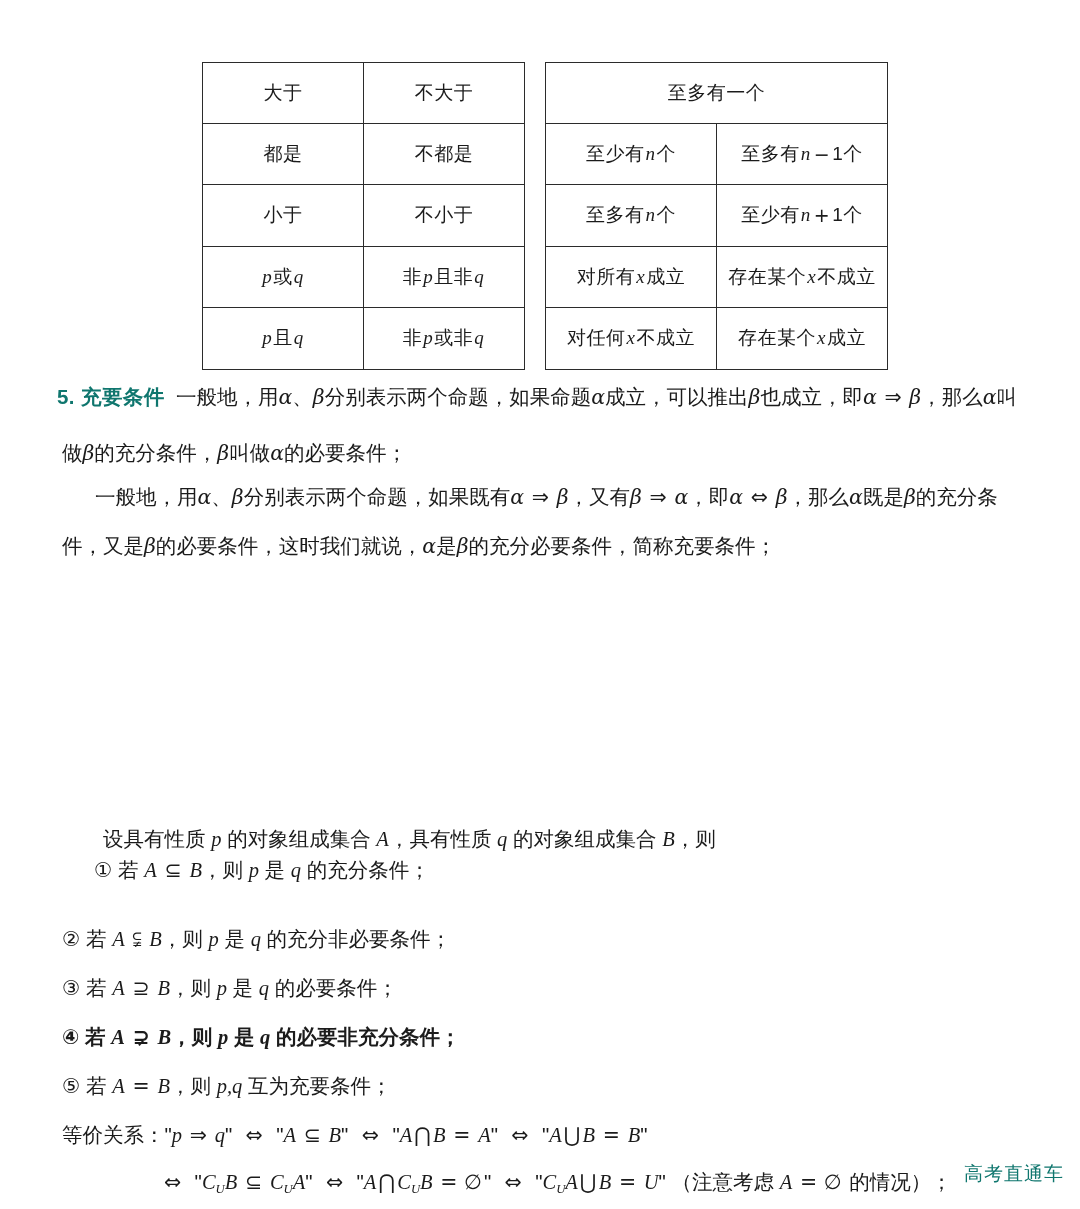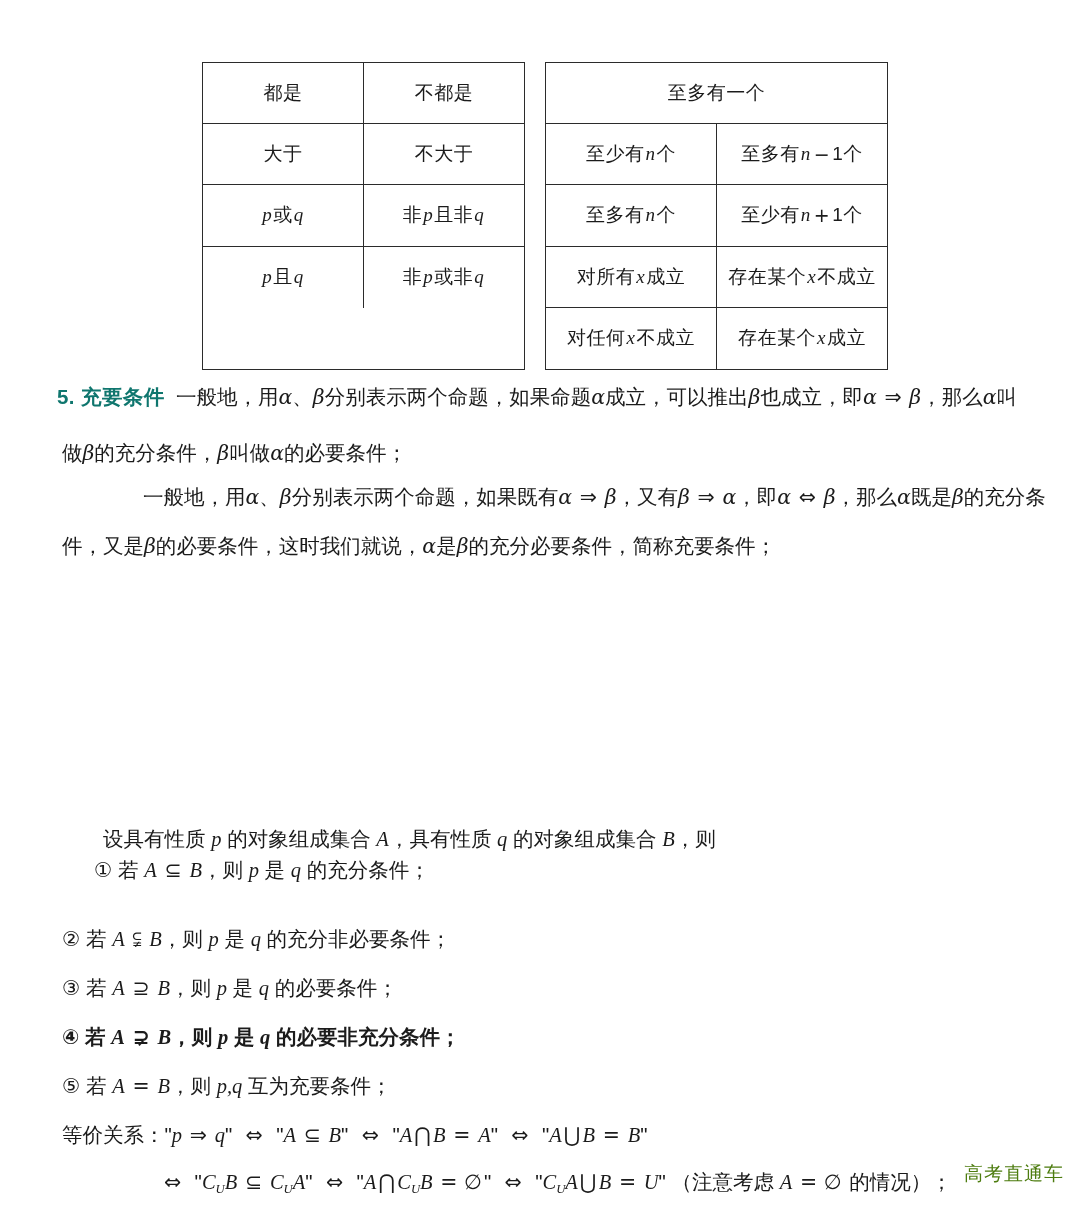--- a/index.html
+++ b/index.html
@@ -98,56 +98,60 @@
   .sub {
     font-size: .62em;
     vertical-align: -0.28em;
     font-family: "Liberation Serif", "DejaVu Serif", serif;
     font-style: italic;
   }
 
   
   #l-p1a { left: 57px;  top: 387px; }
   #l-p1b { left: 62px;  top: 443px; }
-  #l-p2a { left: 95px;  top: 487px; margin-left: 48px; }
+  #l-p2a { left: 95px;  top: 487px; }
   #l-p2b { left: 62px;  top: 536px; text-align: center; }
 
   #l-set  { left: 103px; top: 829px; }
   #l-i1   { left: 62px;  top: 860px; margin-left: 32px; }
   #l-i2   { left: 62px;  top: 929px; }
   #l-i3   { left: 62px;  top: 978px; }
   #l-i4   { left: 62px;  top: 1027px; font-weight: bold; }
   #l-i5   { left: 62px;  top: 1076px; }
   #l-eq1  { left: 62px;  top: 1125px; }
   #l-eq2  { left: 162px; top: 1172px; }
 
   .watermark {
     position: absolute;
     right: 16px;
     top: 1161px;
     font-size: 19px;
-    color: #4d7c0f;
+    color: #0f766e;
     font-family: "Liberation Sans", "DejaVu Sans", sans-serif;
     letter-spacing: 1px;
     white-space: nowrap;
   }
 </style>
 </head>
 <body>
 
 <div class="table-wrap">
 
   <div class="half left">
     <div class="trow">
+      <div class="tcell">大于</div>
+      <div class="tcell">不大于</div>
+    </div>
+    <div class="trow">
       <div class="tcell">都是</div>
       <div class="tcell">不都是</div>
     </div>
     <div class="trow">
-      <div class="tcell">大于</div>
-      <div class="tcell">不大于</div>
+      <div class="tcell">小于</div>
+      <div class="tcell">不小于</div>
     </div>
     <div class="trow">
       <div class="tcell"><span class="mv">p</span> 或 <span class="mv">q</span></div>
       <div class="tcell">非 <span class="mv">p</span> 且非 <span class="mv">q</span></div>
     </div>
     <div class="trow">
       <div class="tcell"><span class="mv">p</span> 且 <span class="mv">q</span></div>
       <div class="tcell">非 <span class="mv">p</span> 或非 <span class="mv">q</span></div>
     </div>
   </div>

